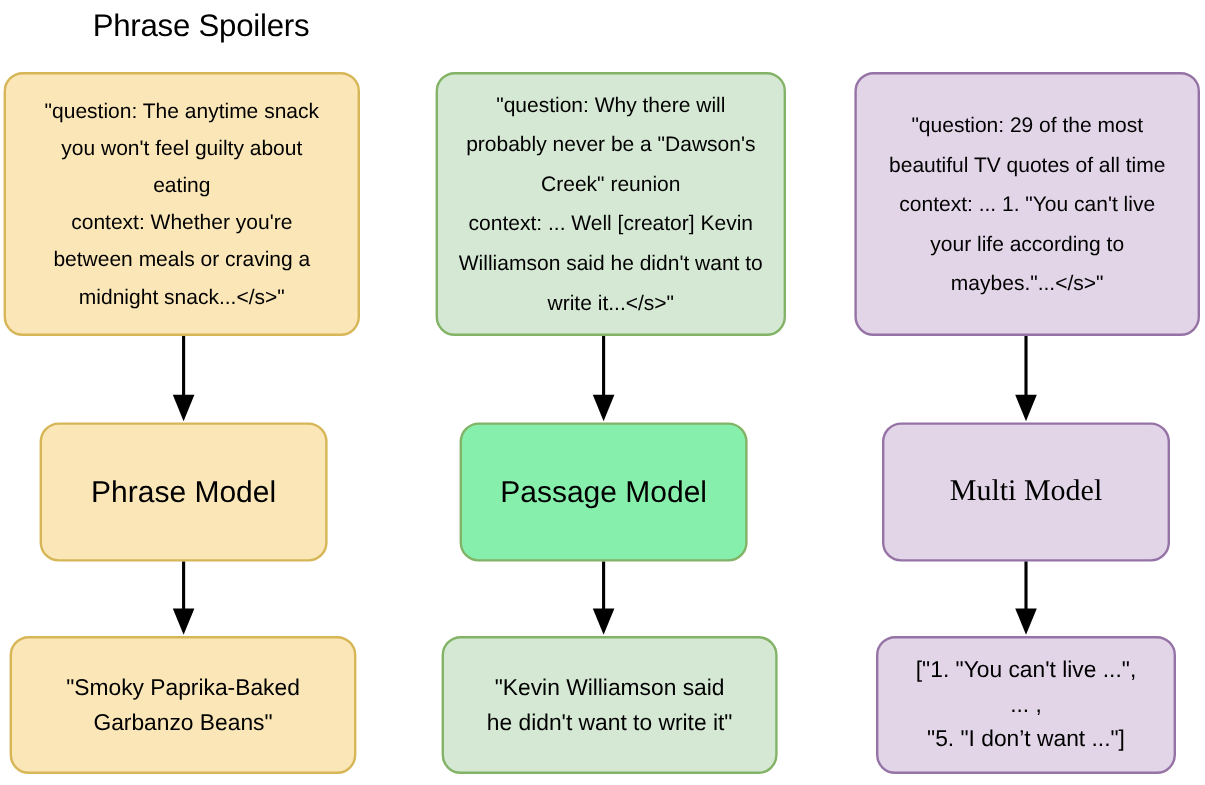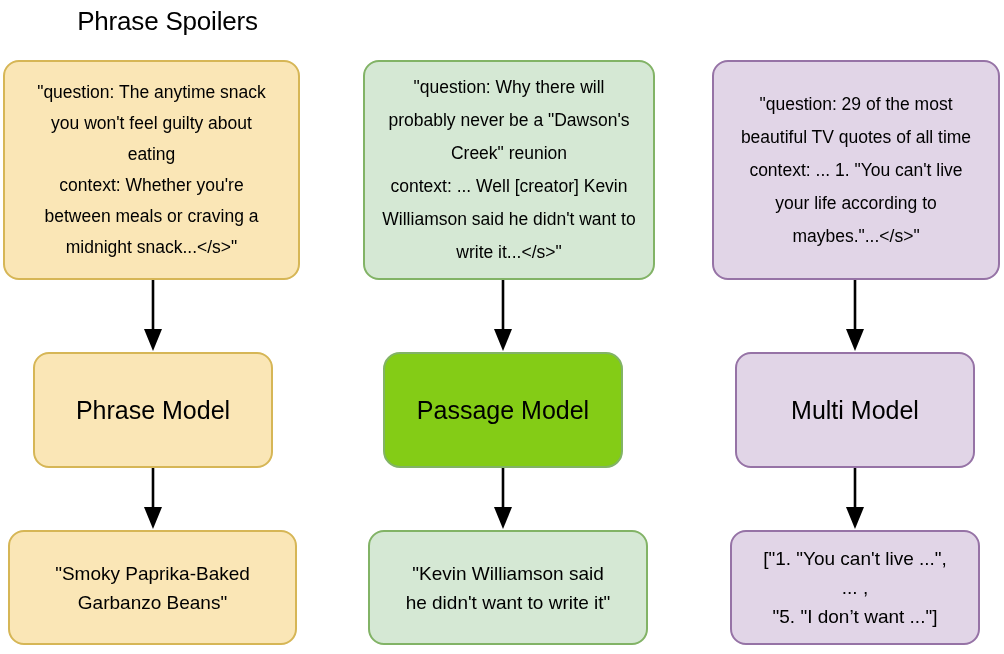--- a/index.html
+++ b/index.html
@@ -57,21 +57,21 @@
   #phrase-model  {left:33px; top:352px; width:240px; height:116px;}
   #phrase-output {left:8px;  top:530px; width:289px; height:115px;}
 
   
   #passage-input {left:23px; top:60px;  width:292px; height:220px;}
   #passage-model {left:43px; top:352px; width:240px; height:116px;}
   #passage-output{left:28px; top:530px; width:280px; height:115px;}
 
   
   #multi-input   {left:22px; top:60px;  width:288px; height:220px;}
-  #multi-model   {left:45px; top:352px; width:240px; height:116px;}
+  #multi-model   {left:45px; top:352px; width:240px; height:116px;font-family:Liberation Serif, serif;}
   #multi-output  {left:40px; top:530px; width:250px; height:115px;}
 
   .node.input .txt  {line-height:33px;}
   .node.output .txt {line-height:29px;font-size:19px;}
   .node.model .txt  {font-size:25px;line-height:30px;}
 
   #phrase-input .txt {line-height:31px;}
 
   .arrow{position:absolute;width:26px;}
   .arrow svg{display:block;overflow:visible;}
@@ -135,21 +135,21 @@
 write it...&lt;/s&gt;"</span>
     </div>
 
     <div class="arrow" id="passage-arrow1">
       <svg width="26" height="72" viewBox="0 0 26 72" aria-hidden="true">
         <line x1="13" y1="0" x2="13" y2="54" stroke="#000000" stroke-width="2.6"></line>
         <polygon points="13,71 4,49 22,49" fill="#000000"></polygon>
       </svg>
     </div>
 
-    <div class="node model fill-green" id="passage-model" style="background: #84cc16; border-color: rgb(130, 179, 102); border-radius: 17px;">
+    <div class="node model fill-green" id="passage-model" style="background: #86efac; border-color: rgb(130, 179, 102);">
       <span class="txt">Passage Model</span>
     </div>
 
     <div class="arrow" id="passage-arrow2">
       <svg width="26" height="62" viewBox="0 0 26 62" aria-hidden="true">
         <line x1="13" y1="0" x2="13" y2="44" stroke="#000000" stroke-width="2.6"></line>
         <polygon points="13,61 4,39 22,39" fill="#000000"></polygon>
       </svg>
     </div>
 

